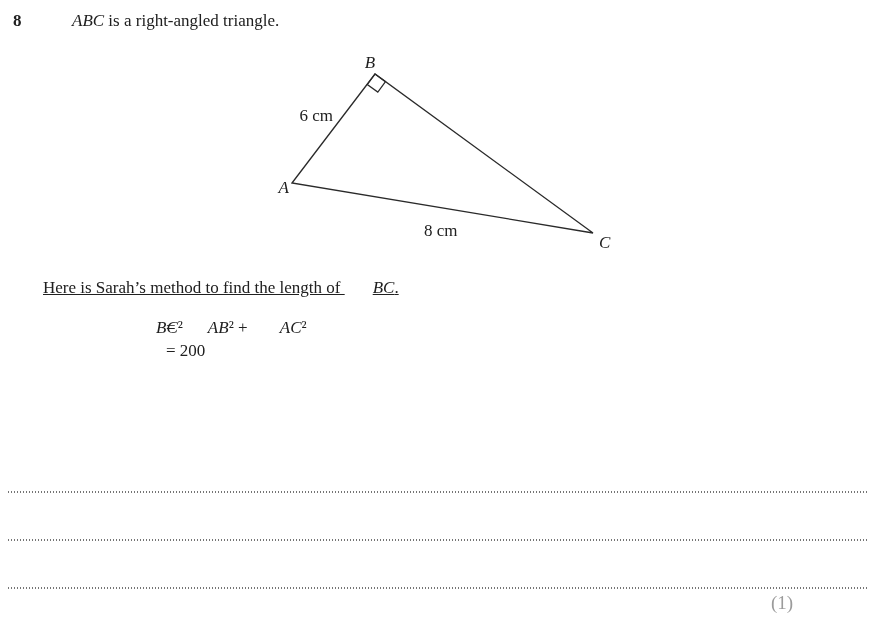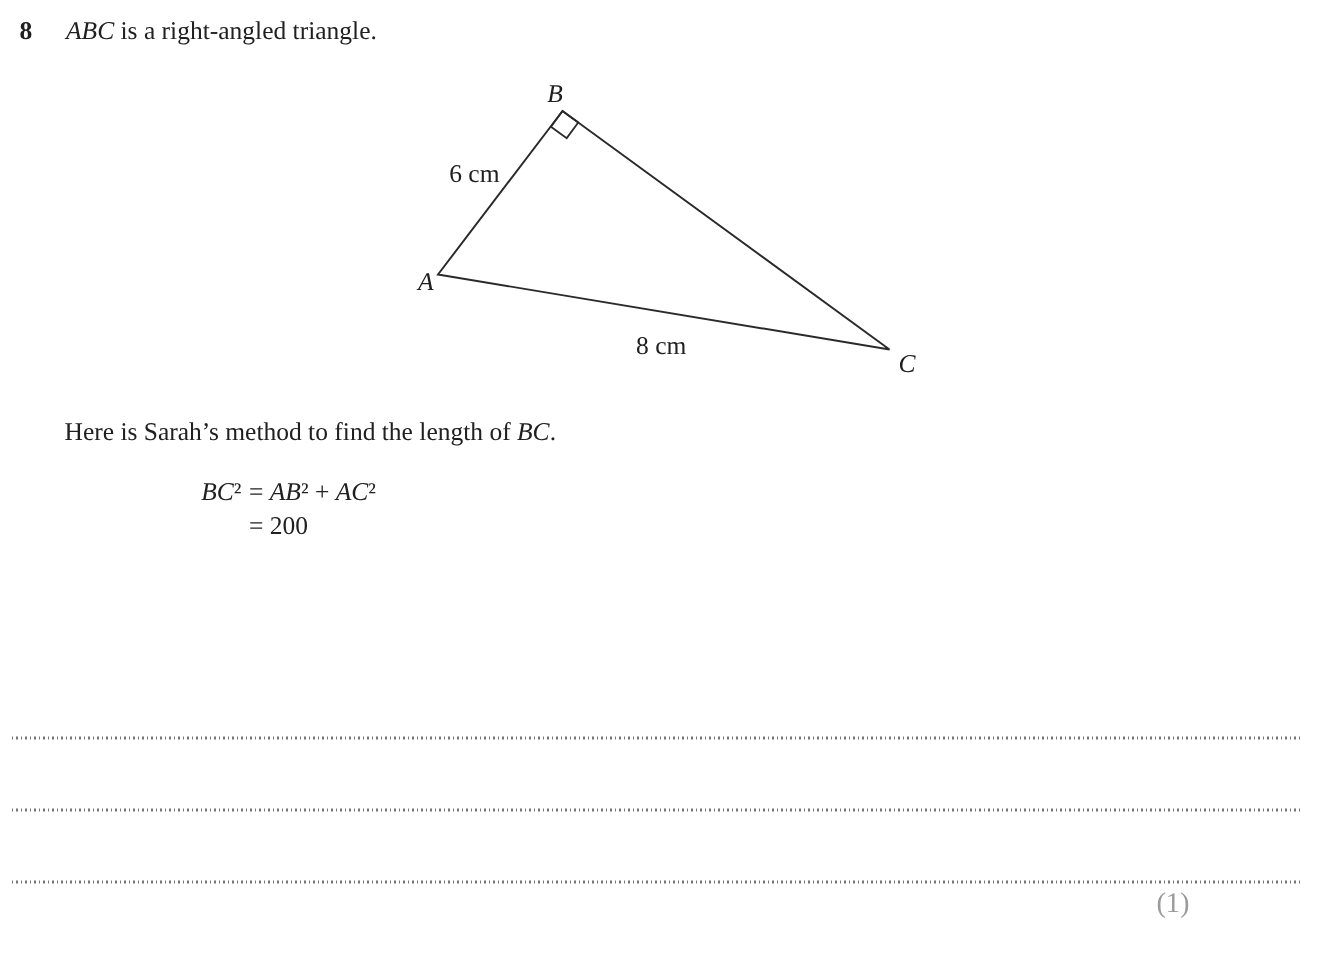--- a/index.html
+++ b/index.html
@@ -5,21 +5,21 @@
   html, body { margin: 0; padding: 0; }
   .page {
     position: relative;
     width: 888px;
     height: 638px;
     background: #ffffff;
     font-family: "Liberation Serif", "DejaVu Serif", serif;
     color: #202020;
     overflow: hidden;
   }
-  .it { font-style: italic; }
+  .it { font-style: italic; margin-left: 28px; }
 
   .q-header {
     position: absolute;
     left: 13px;
     top: 11px;
     font-size: 17px;
     display: flex;
     white-space: nowrap;
   }
   .q-num { font-weight: bold; width: 31px; }
@@ -32,20 +32,21 @@
   }
   .diagram .vlabel { font-style: italic; }
   .diagram path { stroke: #2a2a2a; fill: none; }
 
   .method-intro {
     position: absolute;
     left: 43px;
     top: 278px;
     font-size: 17px;
     white-space: nowrap;
+    text-decoration: underline;
   }
 
   .math {
     position: absolute;
     left: 128px;
     top: 316px;
     font-size: 17px;
   }
   .math-row { line-height: 23.4px; height: 23.4px; white-space: nowrap; }
   .math-row .lhs { display: inline-block; width: 33px; text-align: right; }

